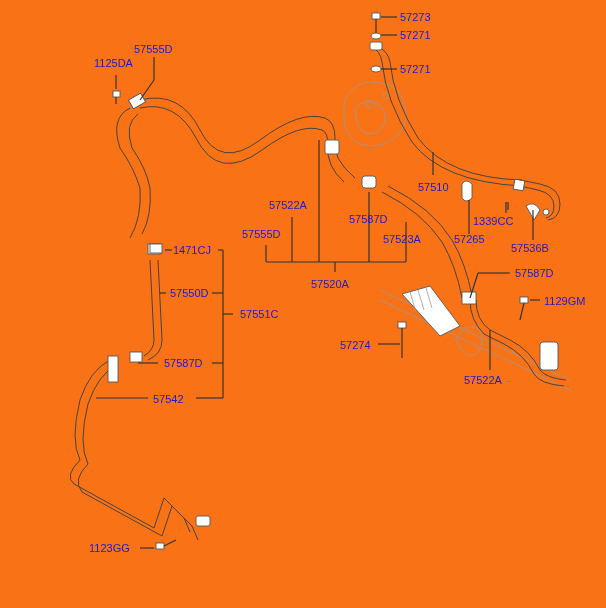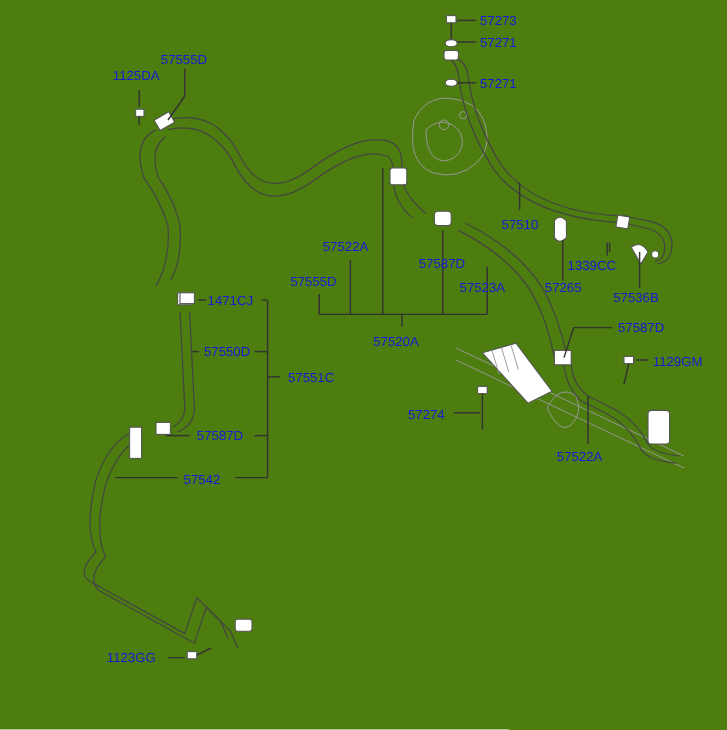--- a/index.html
+++ b/index.html
@@ -1,16 +1,16 @@
 <!DOCTYPE html>
 <html><head>
 <meta charset="utf-8">
 <style>
   html,body{margin:0;padding:0;background:#ffffff;}
-  #stage{position:relative;width:606px;height:608px;overflow:hidden;background:#4d7c0f;}
+  #stage{position:relative;width:606px;height:608px;overflow:hidden;background:#f97316;}
   svg{position:absolute;left:0;top:0;}
   .lbl{font-family:"Liberation Sans",sans-serif;font-size:11px;fill:#1a1ad6;}
   .ln{stroke:#333;stroke-width:1.2;fill:none;}
   .hose{stroke:#444;stroke-width:1;fill:none;}
   .part{stroke:#555;stroke-width:0.9;fill:#fff;}
   .faint{stroke:#999;stroke-width:0.8;fill:none;}
 </style>
 </head>
 <body>
 

